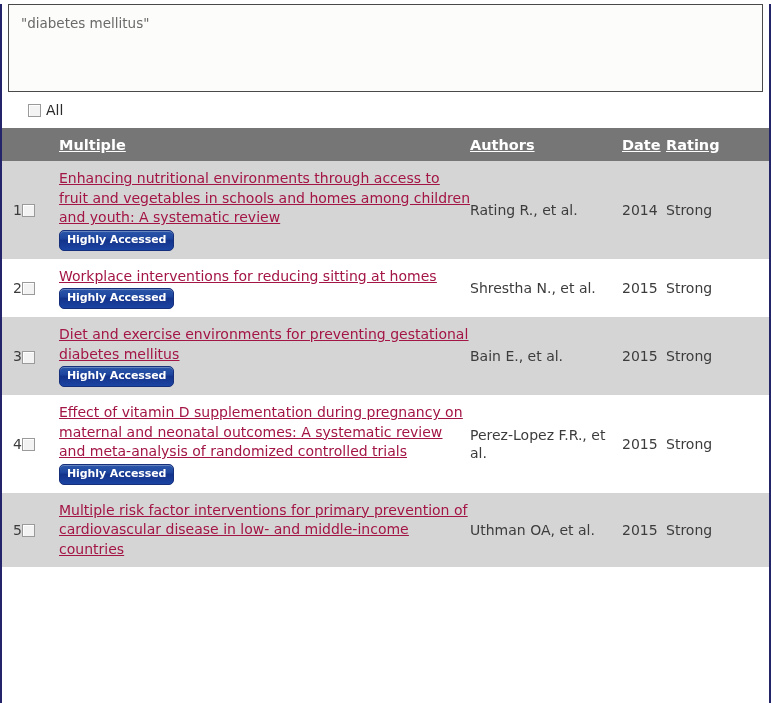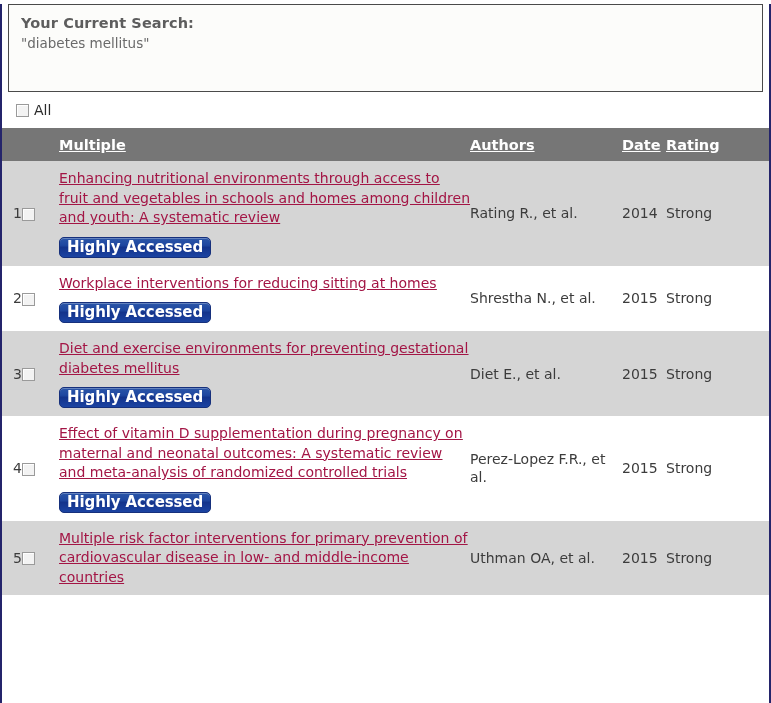--- a/index.html
+++ b/index.html
@@ -55,21 +55,21 @@
   .search-returned b {
     color: #4f4f4f;
     font-weight: bold;
   }
 
   
   .select-all-bar {
     height: 36px;
     display: flex;
     align-items: center;
-    padding-left: 14px;
+    padding-left: 26px;
     background: #ffffff;
   }
   .cbox {
     -webkit-appearance: none;
     appearance: none;
     width: 13px;
     height: 13px;
     box-sizing: border-box;
     border: 1px solid #9a9a9a;
     background: #f3f3f3;
@@ -158,43 +158,42 @@
     color: #a31545;
     text-decoration: underline;
     font-size: 14px;
     line-height: 19.5px;
     display: inline;
     cursor: pointer;
   }
 
   .badge {
     display: inline-block;
-    margin-top: 9px;
+    margin-top: 2px;
     padding: 3px 7px 4px 7px;
     border-radius: 5px;
     background: linear-gradient(to bottom, #2b56a8 0%, #1f47a0 38%, #14348c 50%, #1b43a2 100%);
     border: 1px solid #16307c;
     box-shadow: inset 0 1px 0 rgba(255,255,255,0.28);
     color: #ffffff;
-    font-size: 15px;
+    font-size: 11px;
     font-weight: bold;
     line-height: 12px;
     white-space: nowrap;
     letter-spacing: -0.1px;
     cursor: pointer;
     text-align: center;
   }
 </style>
 </head>
 <body>
 
 <div class="page-frame">
 
   <div class="search-box">
-    <div class="search-title">Your Current Search:</div>
     <div class="search-query">"diabetes mellitus"</div>
   </div>
 
   <div class="select-all-bar">
     <input type="checkbox" class="cbox" style="">
     <span class="select-all-label">All</span>
   </div>
 
   <table class="results">
     <colgroup>
@@ -229,21 +228,21 @@
           <td class="c-check"><input type="checkbox" class="cbox" style=""></td>
           <td class="c-art"><a class="article-link">Workplace interventions for reducing sitting at homes</a><br><span class="badge">Highly Accessed</span></td>
           <td class="c-auth">Shrestha N., et al.</td>
           <td class="c-date">2015</td>
           <td class="c-rate">Strong</td>
         </tr>
         <tr class="row-odd">
           <td class="c-num">3</td>
           <td class="c-check"><input type="checkbox" class="cbox" style=""></td>
           <td class="c-art"><a class="article-link">Diet and exercise environments for preventing gestational diabetes mellitus</a><br><span class="badge">Highly Accessed</span></td>
-          <td class="c-auth">Diet E., et al.</td>
+          <td class="c-auth">Bain E., et al.</td>
           <td class="c-date">2015</td>
           <td class="c-rate">Strong</td>
         </tr>
         <tr class="row-even">
           <td class="c-num">4</td>
           <td class="c-check"><input type="checkbox" class="cbox" style=""></td>
           <td class="c-art"><a class="article-link">Effect of vitamin D supplementation during pregnancy on maternal and neonatal outcomes: A systematic review and meta-analysis of randomized controlled trials</a><br><span class="badge">Highly Accessed</span></td>
           <td class="c-auth">Perez-Lopez F.R., et al.</td>
           <td class="c-date">2015</td>
           <td class="c-rate">Strong</td>

